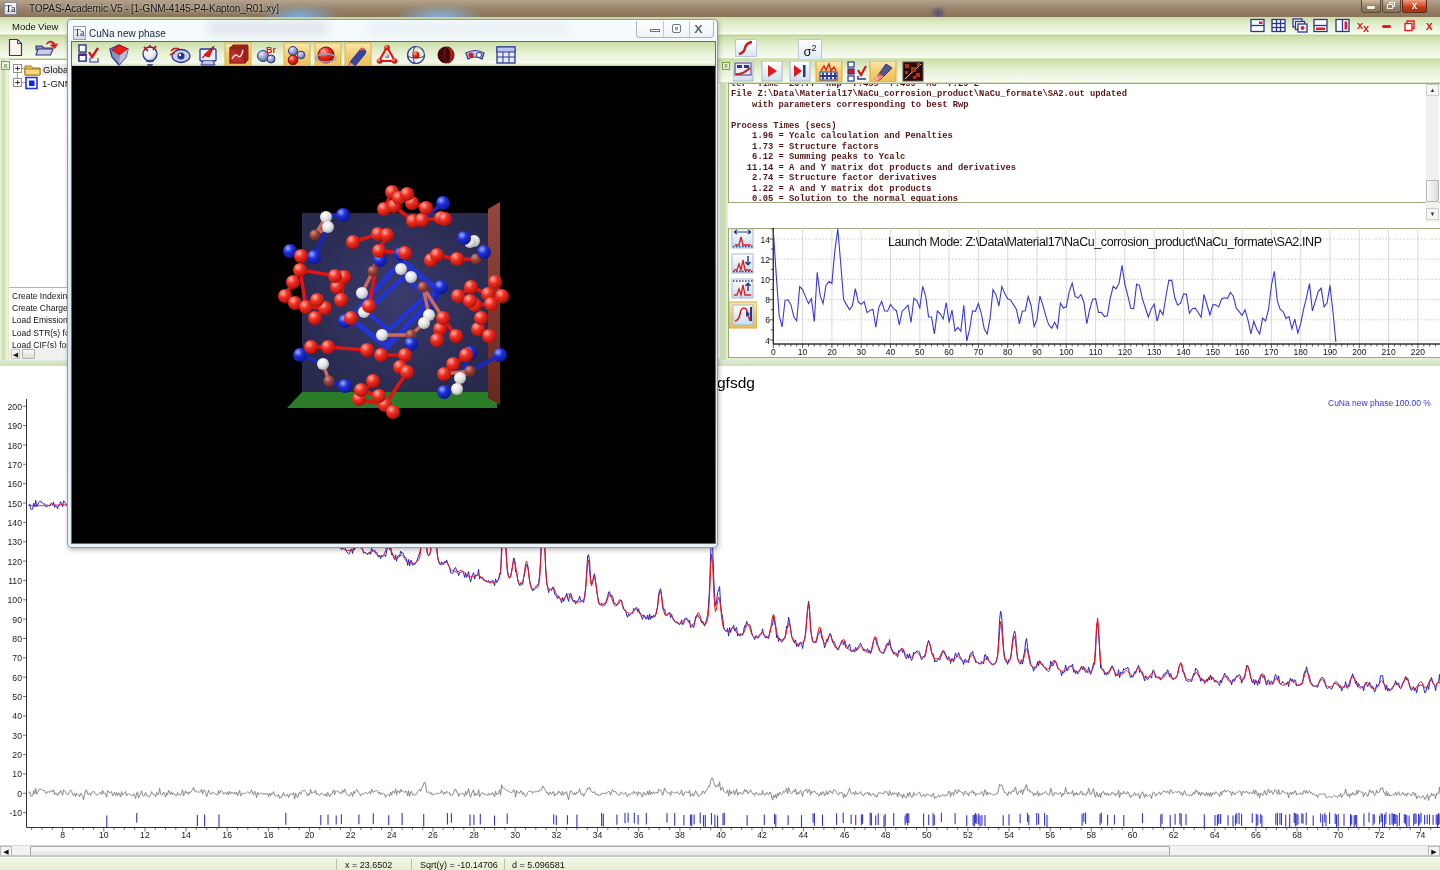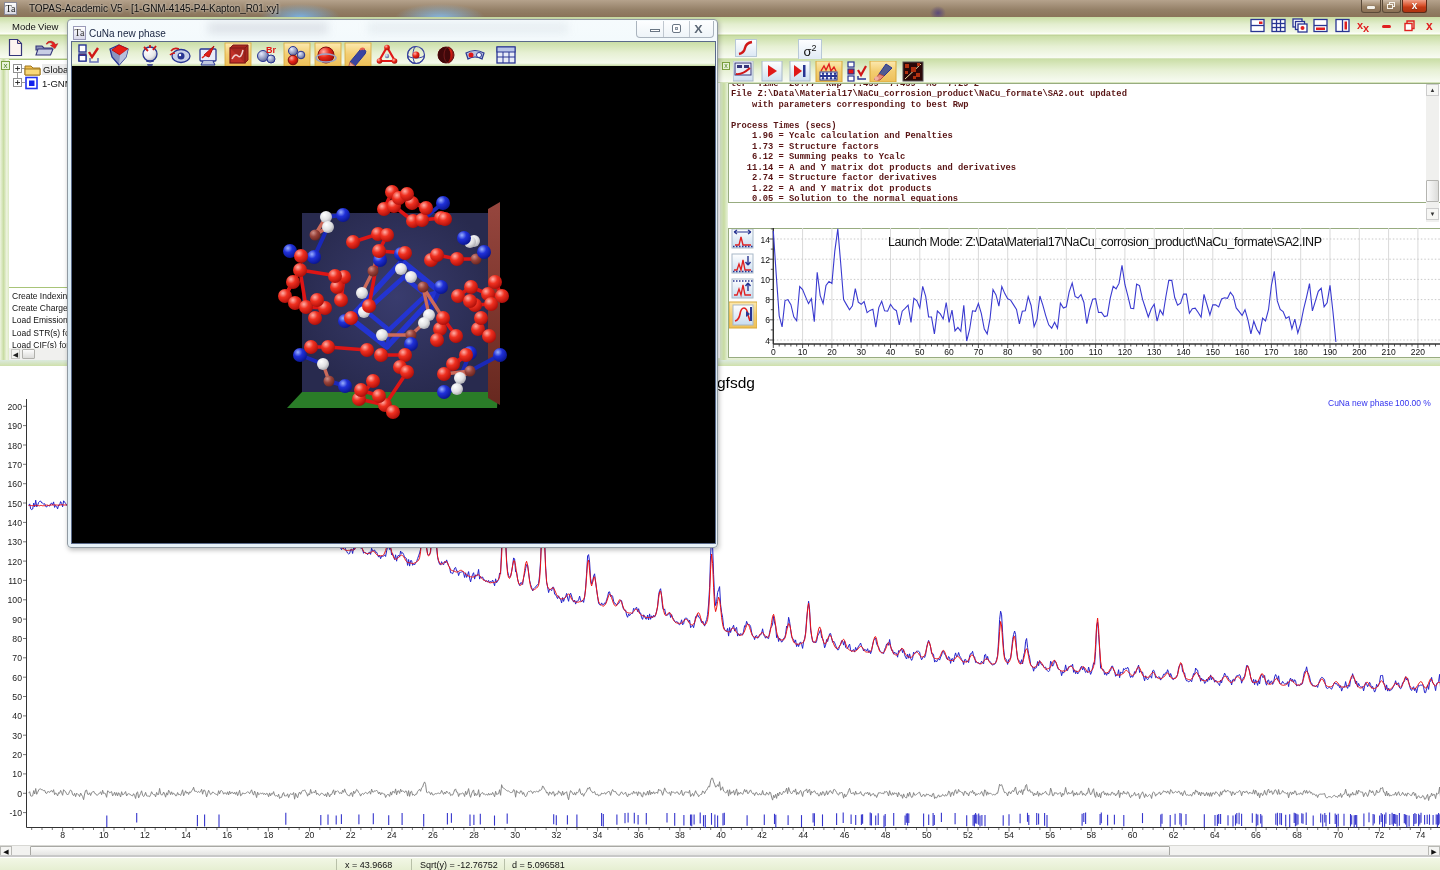--- a/index.html
+++ b/index.html
@@ -839,23 +839,23 @@
 <text x="131" y="18" font-family="'Liberation Sans',sans-serif" font-size="12.5" fill="#111" textLength="434">Launch Mode: Z:\Data\Material17\NaCu_corrosion_product\NaCu_formate\SA2.INP</text>
 </svg></div>
 
 <div class="abs" style="left:0;top:845px;width:1440px;height:12px;background:#f2f2f0;border-top:1px solid #d8d8d4;">
 <div class="abs" style="left:0;top:0;width:12px;height:11px;background:#f4f4f2;border:1px solid #b8b8b4;text-align:center;font-size:7px;line-height:10px;color:#111;">◀</div>
 <div class="abs" style="left:30px;top:0;width:1140px;height:11px;background:linear-gradient(#fbfbfa,#e2e2e0);border:1px solid #a8a8a4;border-radius:1px;"></div>
 <div class="abs" style="left:1428px;top:0;width:12px;height:11px;background:#f4f4f2;border:1px solid #b8b8b4;text-align:center;font-size:7px;line-height:10px;color:#111;">▶</div>
 </div>
 <div class="abs" style="left:0;top:857px;width:1440px;height:13px;background:linear-gradient(#f2f7e6,#e6efd2);border-top:1px solid #fff;box-shadow:0 -2px 0 #c8c8c8;font-size:9px;color:#111;">
 <div class="abs" style="left:336px;top:1px;width:1px;height:11px;background:#b8c0a8;"></div>
-<div class="abs" style="left:345px;top:2px;">x = 43.9668</div>
+<div class="abs" style="left:345px;top:2px;">x = 23.6502</div>
 <div class="abs" style="left:411px;top:1px;width:1px;height:11px;background:#b8c0a8;"></div>
-<div class="abs" style="left:420px;top:2px;">Sqrt(y) = -12.76752</div>
+<div class="abs" style="left:420px;top:2px;">Sqrt(y) = -10.14706</div>
 <div class="abs" style="left:504px;top:1px;width:1px;height:11px;background:#b8c0a8;"></div>
 <div class="abs" style="left:512px;top:2px;">d = 5.096581</div>
 </div>
 
 <div class="abs" style="left:67px;top:19px;width:651px;height:529px;background:linear-gradient(#f6fbfd,#e2f2f8 35%,#d8e8f2 60%,#e8f2f8);border:1px solid #909aa2;border-radius:4px;box-shadow:1px 2px 5px rgba(0,0,0,0.28);">
 <div class="abs" style="left:140px;top:2px;width:120px;height:12px;background:rgba(120,130,150,0.18);filter:blur(4px);"></div>
 <div class="abs" style="left:300px;top:3px;width:200px;height:10px;background:rgba(150,160,175,0.15);filter:blur(5px);"></div>
 <div class="abs" style="left:5px;top:6px;width:13px;height:14px;background:linear-gradient(#fff,#d8d8ea);border:1px solid #9a9ab8;font-family:'Liberation Serif',serif;font-size:10px;color:#333;text-align:center;line-height:12px;">Ta</div>
 <div class="abs" style="left:21px;top:8px;font-size:10px;color:#16223e;">CuNa new phase</div>
 <div class="abs" style="left:568px;top:1px;width:78px;height:17px;border:1px solid #aab4be;border-top:none;border-radius:0 0 4px 4px;background:linear-gradient(#fdfeff,#eef4f8);">

